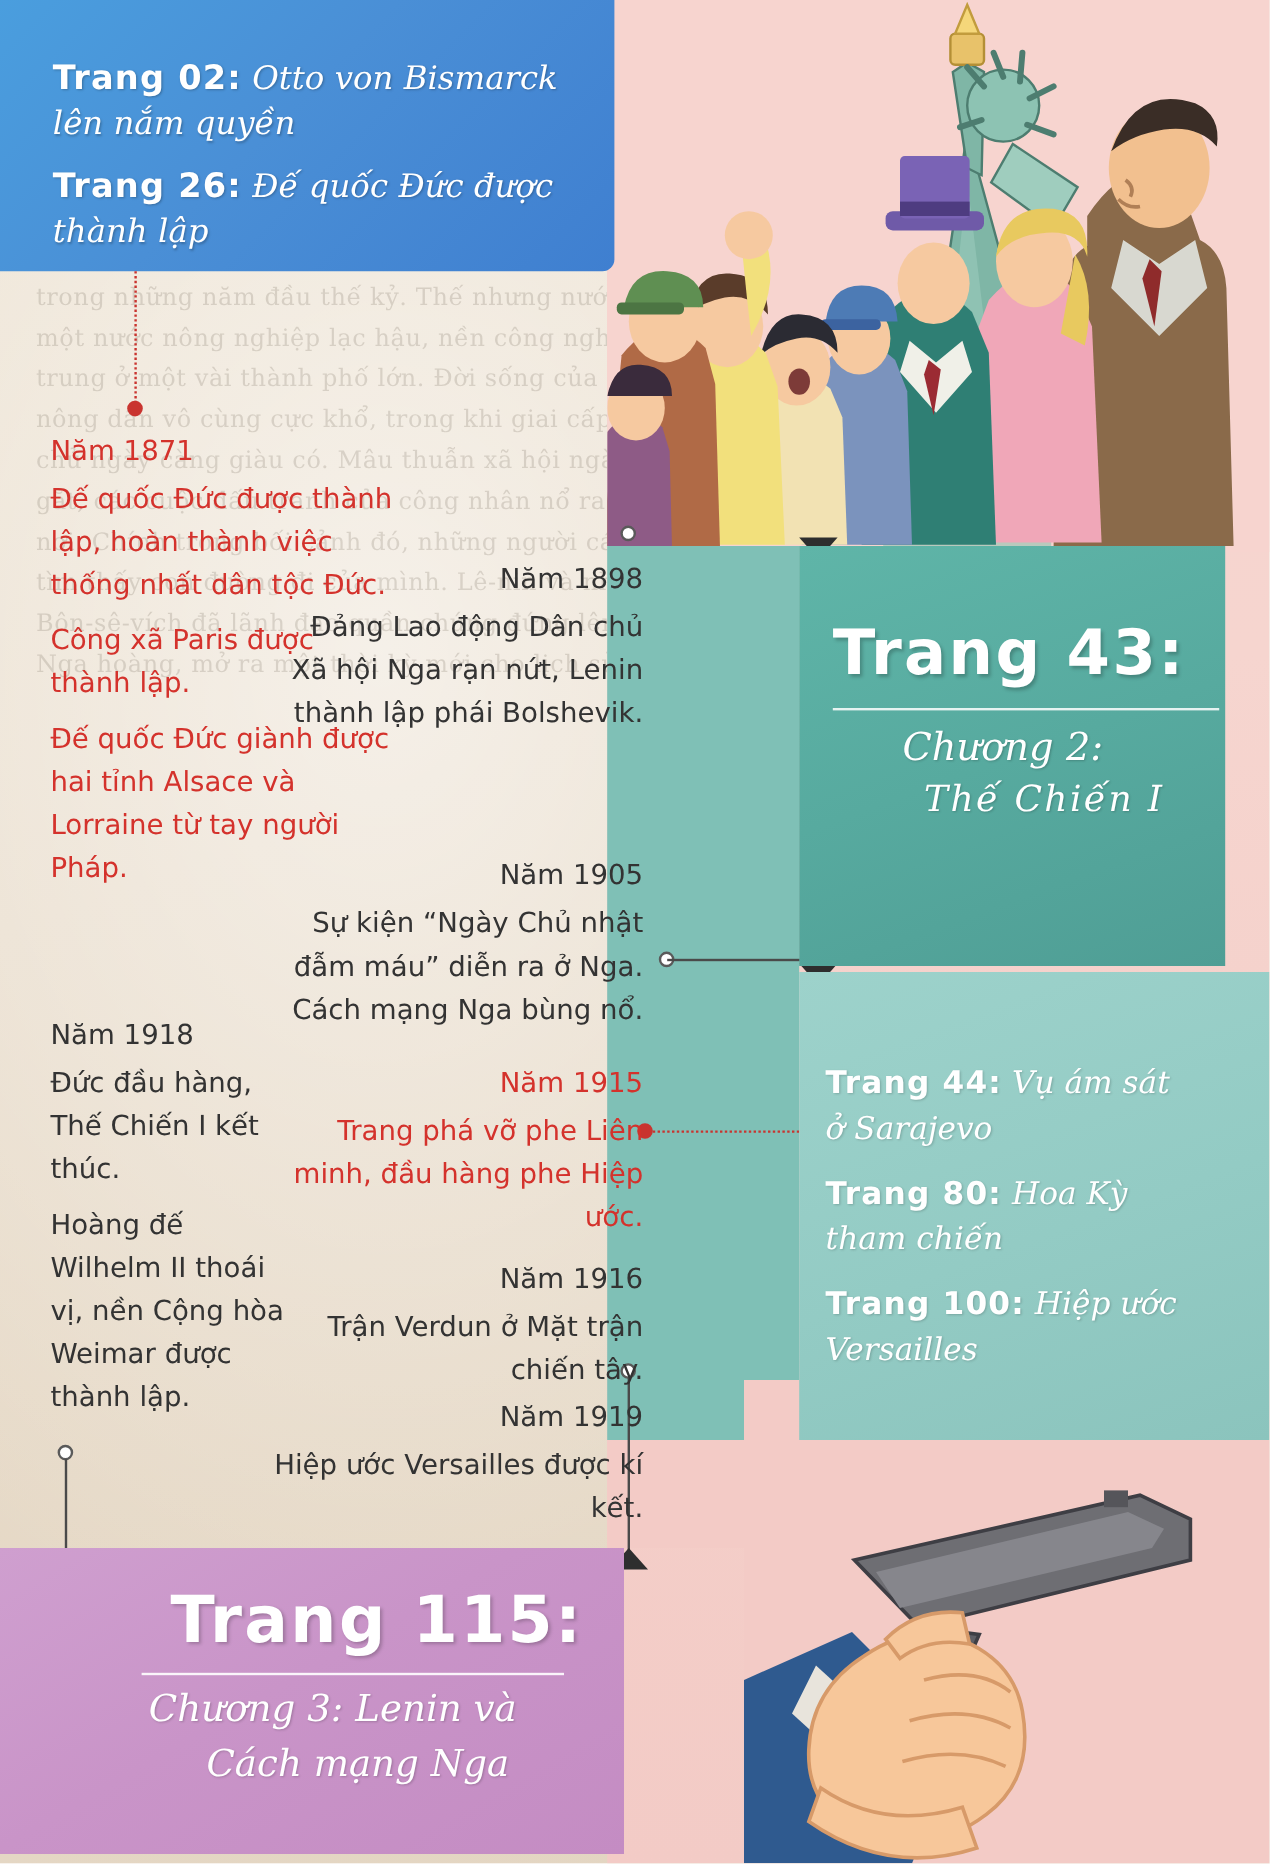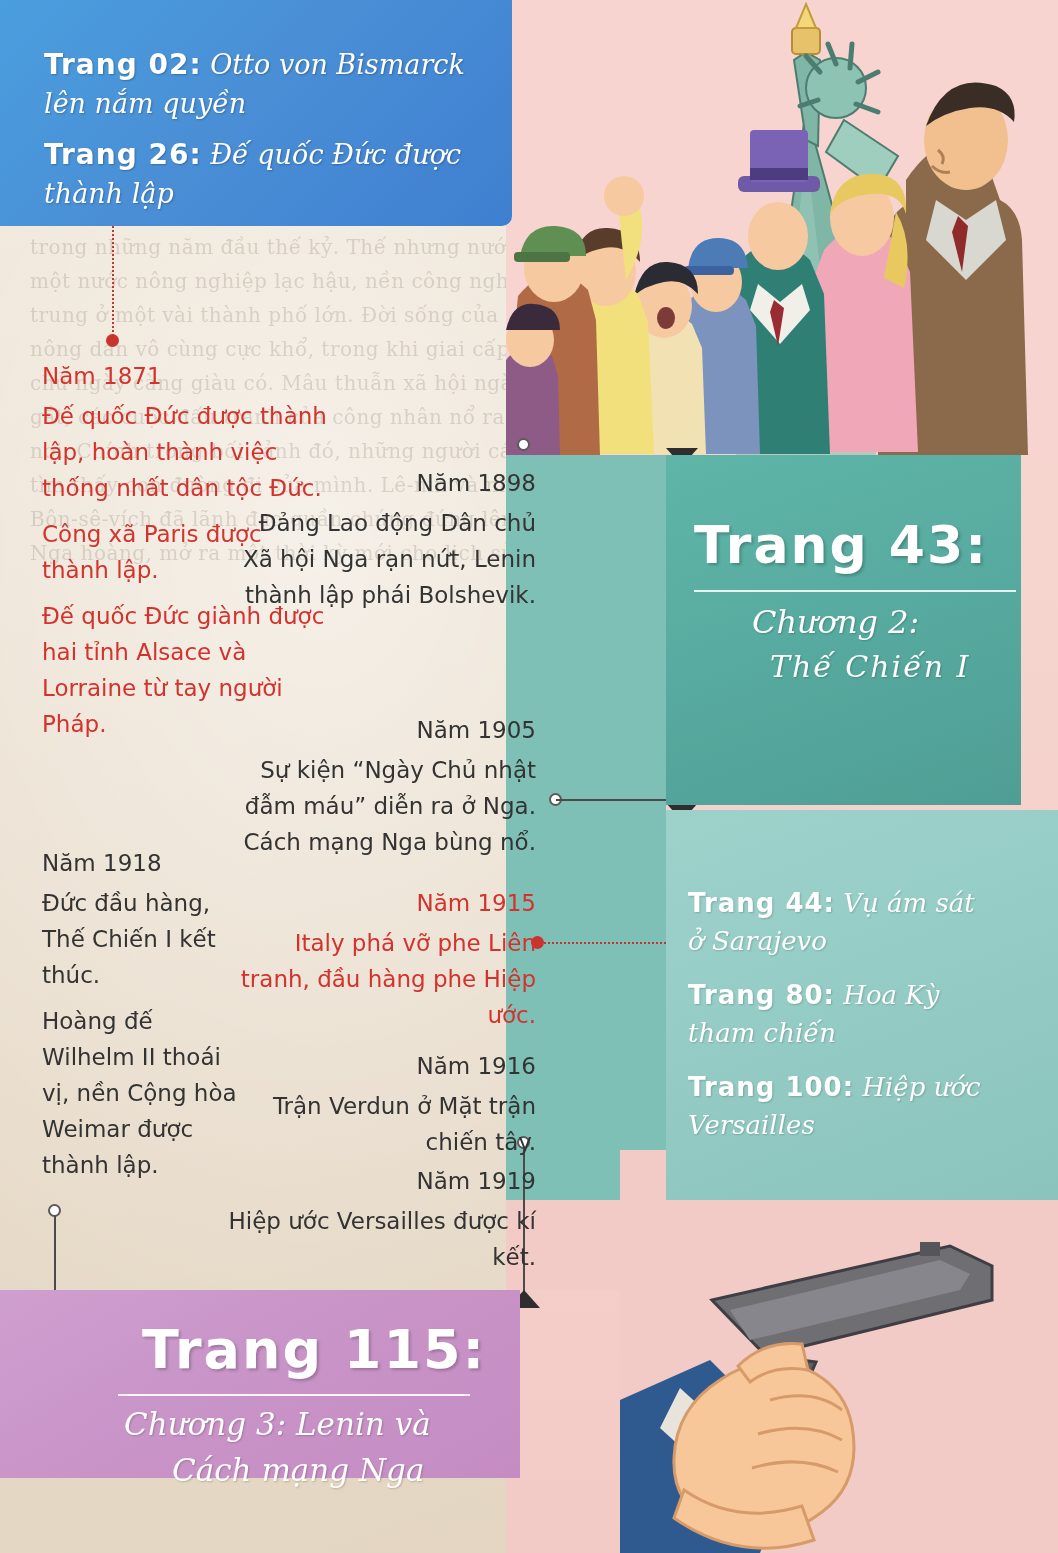--- a/index.html
+++ b/index.html
@@ -183,21 +183,21 @@
   .r4 { top: 208px; }
   .r5 { top: 262px; }
   .r6 { top: 300px; }
 
   
   .purple-box {
     position: absolute;
     left: 0;
     top: 1290px;
     width: 520px;
-    height: 188px;
+    height: 255px;
     background: linear-gradient(150deg, #cf9fcf 0%, #c994c8 45%, #c48cc3 100%);
   }
   .purple-title {
     position: absolute;
     left: 142px;
     top: 28px;
     color: #ffffff;
     font-size: 54px;
     font-weight: bold;
     letter-spacing: 2px;
@@ -504,21 +504,21 @@
     <p class="para">Đảng Lao động Dân chủ Xã hội Nga rạn nứt, Lenin thành lập phái Bolshevik.</p>
   </div>
 
   <div class="tl col-mid blk blk-1905 dark">
     <p class="yr">Năm 1905</p>
     <p class="para">Sự kiện “Ngày Chủ nhật đẫm máu” diễn ra ở Nga. Cách mạng Nga bùng nổ.</p>
   </div>
 
   <div class="tl col-mid blk blk-1915 red">
     <p class="yr">Năm 1915</p>
-    <p class="para">Italy phá vỡ phe Liên tranh, đầu hàng phe Hiệp ước.</p>
+    <p class="para">Trang phá vỡ phe Liên minh, đầu hàng phe Hiệp ước.</p>
   </div>
 
   <div class="tl col-mid blk blk-1916 dark">
     <p class="yr">Năm 1916</p>
     <p class="para">Trận Verdun ở Mặt trận chiến tây.</p>
   </div>
 
   <div class="tl col-mid blk blk-1919 dark">
     <p class="yr">Năm 1919</p>
     <p class="para">Hiệp ước Versailles được kí kết.</p>

